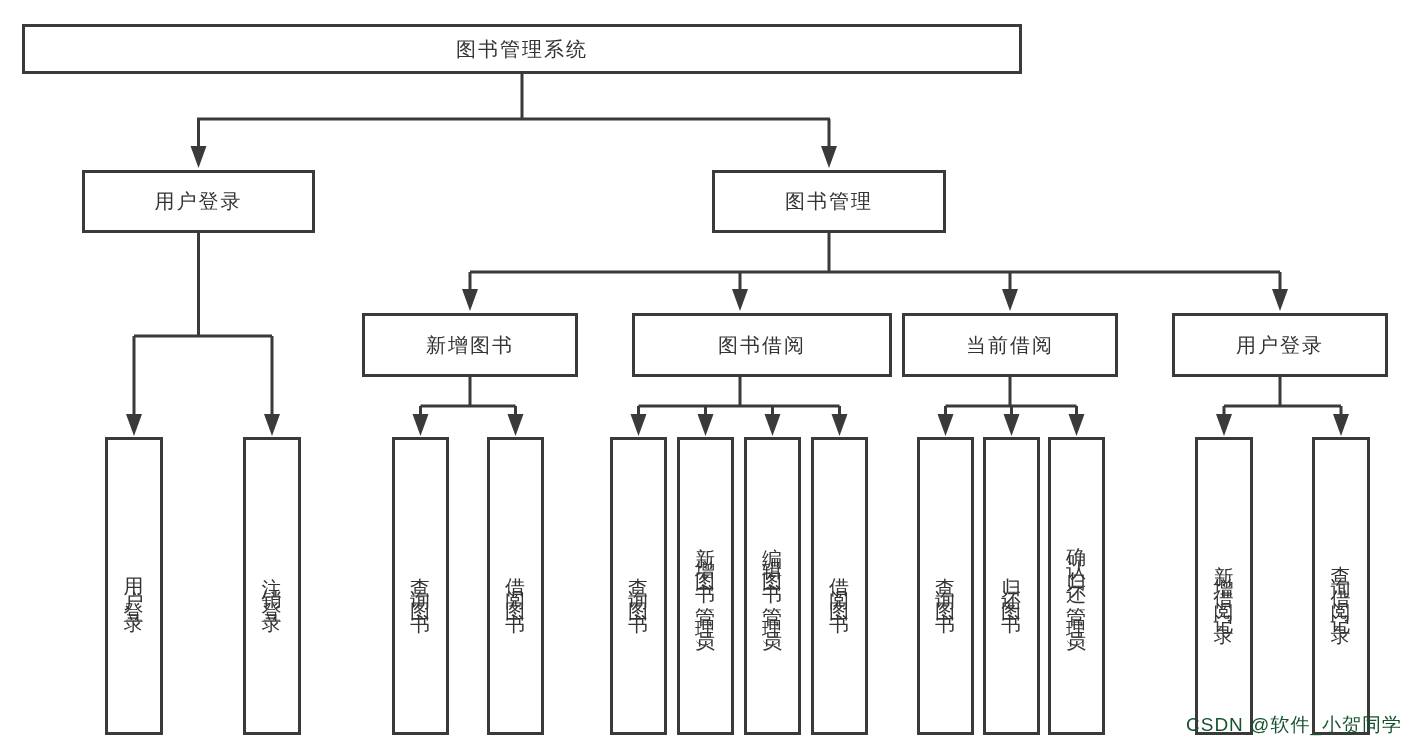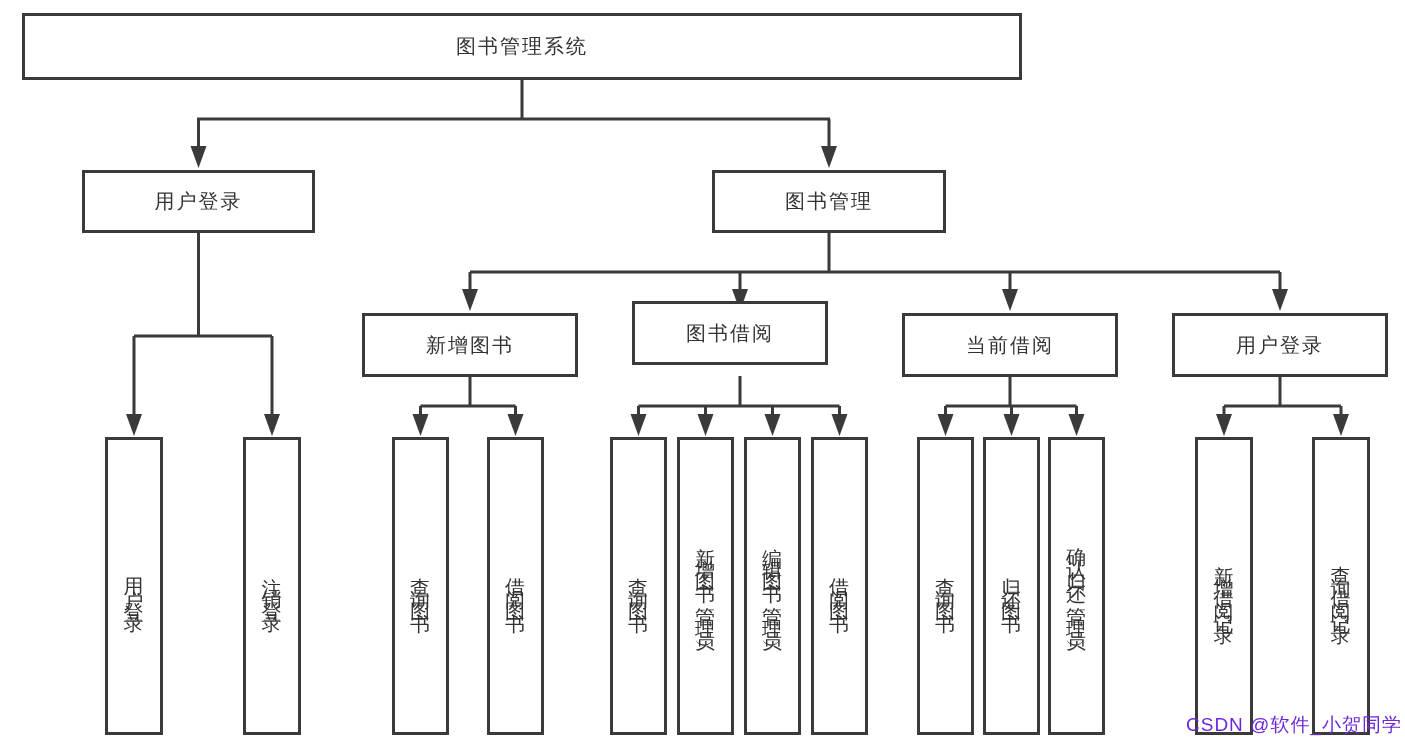--- a/index.html
+++ b/index.html
@@ -31,21 +31,21 @@
   .vbox .vtext{
     writing-mode:vertical-rl;
     text-orientation:mixed;
     letter-spacing:12px;
     line-height:1;
     white-space:nowrap;
   }
   .watermark{
     position:absolute;z-index:3;
     left:1186px;top:712px;
-    color:#6d28d9;font-size:19px;letter-spacing:1px;
+    color:#14532d;font-size:19px;letter-spacing:1px;
     white-space:nowrap;
   }
 </style>
 </head>
 <body>
 
 <div id="canvas">
 
   <svg id="connectors" width="1405" height="747" viewBox="0 0 1405 747">
     <g stroke="#3a3a3a" stroke-width="3" fill="none">
@@ -100,35 +100,35 @@
       <polygon points="764.5,414 780.5,414 772.5,436"></polygon>
       <polygon points="831.5,414 847.5,414 839.5,436"></polygon>
       <polygon points="937.5,414 953.5,414 945.5,436"></polygon>
       <polygon points="1003.5,414 1019.5,414 1011.5,436"></polygon>
       <polygon points="1068.5,414 1084.5,414 1076.5,436"></polygon>
       <polygon points="1216,414 1232,414 1224,436"></polygon>
       <polygon points="1333,414 1349,414 1341,436"></polygon>
     </g>
   </svg>
 
-  <div class="hbox" style="left:22px;top:13px;width:1000px;height:67px;text-align:right;">
+  <div class="hbox" style="left:22px;top:24px;width:1000px;height:50px;text-align:right;">
     <span>图书管理系统</span>
   </div>
 
   <div class="hbox" style="left:82px;top:170px;width:233px;height:63px;">
     <span>用户登录</span>
   </div>
   <div class="hbox" style="left:712px;top:170px;width:234px;height:63px;font-family:Liberation Serif, serif;">
     <span>图书管理</span>
   </div>
 
   <div class="hbox" style="left:362px;top:313px;width:216px;height:64px;">
     <span>新增图书</span>
   </div>
-  <div class="hbox" style="left:632px;top:301px;width:196px;height:64px;">
+  <div class="hbox" style="left:632px;top:313px;width:260px;height:64px;">
     <span>图书借阅</span>
   </div>
   <div class="hbox" style="left:902px;top:313px;width:216px;height:64px;justify-content:center;">
     <span>当前借阅</span>
   </div>
   <div class="hbox" style="left:1172px;top:313px;width:216px;height:64px;">
     <span>用户登录</span>
   </div>
 
   <div class="vbox" style="left:105px;top:437px;width:58px;height:298px;">

